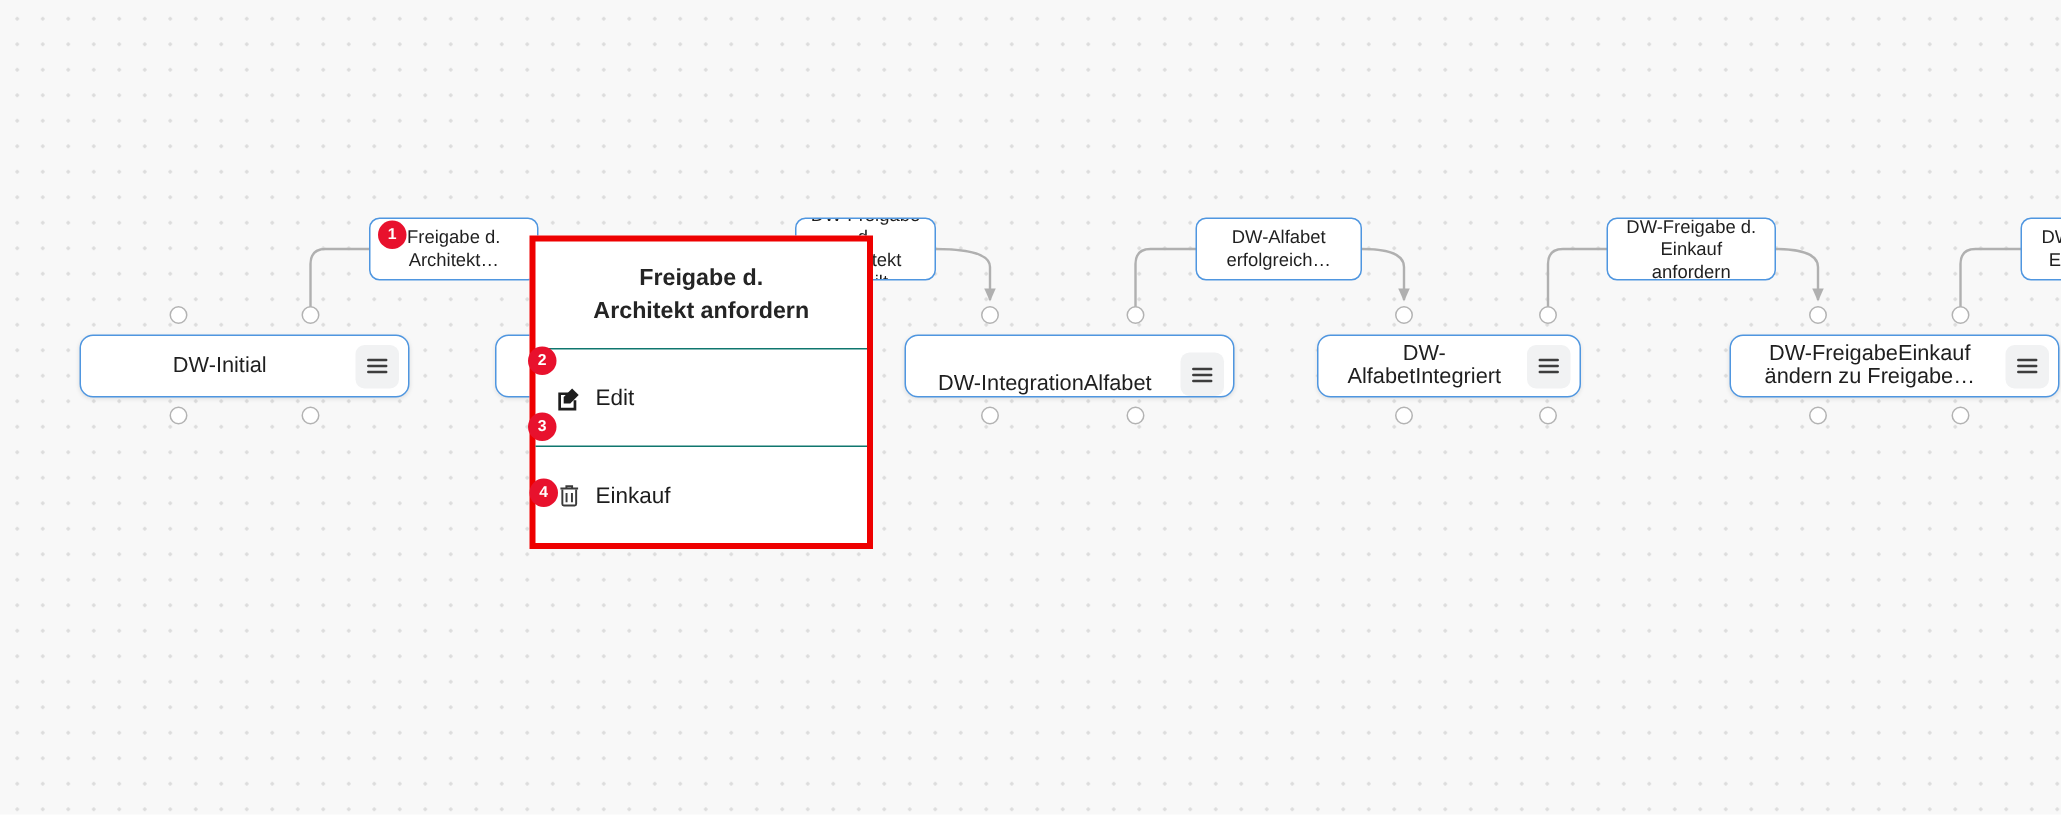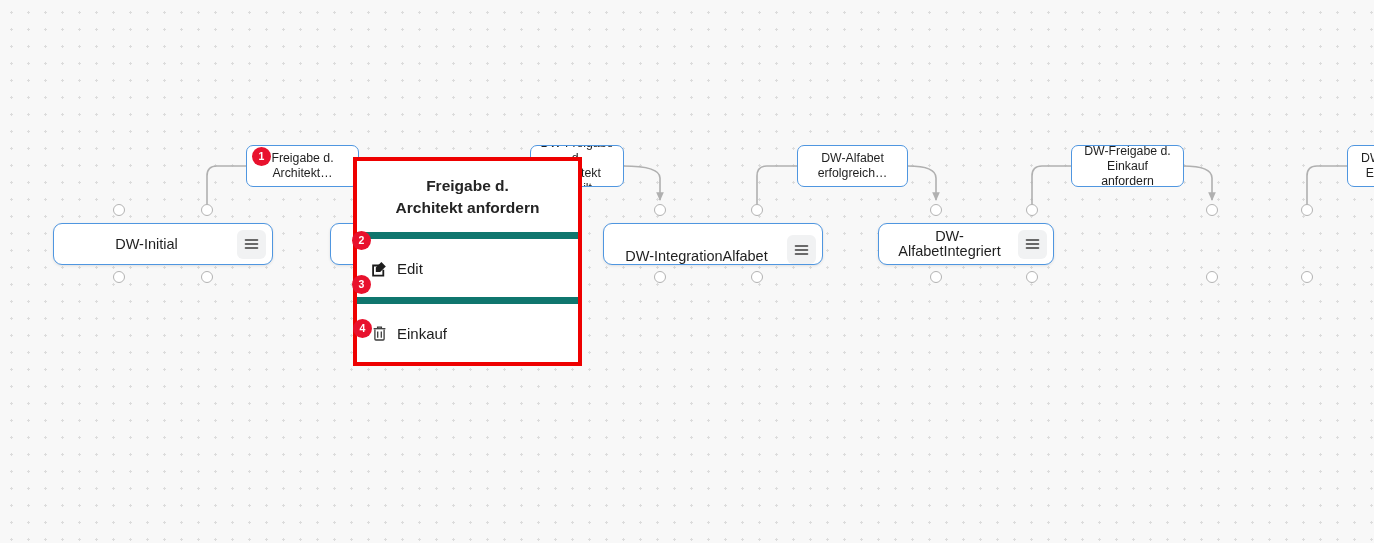--- a/index.html
+++ b/index.html
@@ -119,21 +119,21 @@
     color: #242424;
     line-height: 22px;
     white-space: pre-line;
   }
   .menu-item {
     flex: 1 1 0;
     display: flex;
     align-items: center;
     gap: 9px;
     padding: 0 14px;
-    border-top: 7px solid #0f766e;
+    border-top: 1px solid #0f766e;
     font-size: 15px;
     color: #1d1d1d;
   }
   .menu-item .mi-icon {
     flex: 0 0 auto;
     width: 17px; height: 17px;
     display: flex; align-items: center; justify-content: center;
   }
   .menu-item .mi-icon svg { display: block; }
 </style>
@@ -220,20 +220,33 @@
           <line x1="1.5" y1="10" x2="13.5" y2="10"></line>
         </g>
       </svg>
     </span>
   </div>
   <div class="handle" style="left:930px; top:204px;"></div>
   <div class="handle" style="left:1026px; top:204px;"></div>
   <div class="handle" style="left:930px; top:271px;"></div>
   <div class="handle" style="left:1026px; top:271px;"></div>
 
+  <div class="node" style="left:1153px; top:223px; width:220px;">
+    <span class="node-label">DW-FreigabeEinkauf
+ändern zu Freigabe…</span>
+    <span class="node-menu-btn">
+      <svg width="15" height="12" viewBox="0 0 15 12">
+        <g stroke="#3d3d3d" stroke-width="1.6" stroke-linecap="round">
+          <line x1="1.5" y1="2" x2="13.5" y2="2"></line>
+          <line x1="1.5" y1="6" x2="13.5" y2="6"></line>
+          <line x1="1.5" y1="10" x2="13.5" y2="10"></line>
+        </g>
+      </svg>
+    </span>
+  </div>
   <div class="handle" style="left:1206px; top:204px;"></div>
   <div class="handle" style="left:1301px; top:204px;"></div>
   <div class="handle" style="left:1206px; top:271px;"></div>
   <div class="handle" style="left:1301px; top:271px;"></div>
 
   <div class="edge-label" style="left:246px; top:145px; width:113px; height:42px;">Freigabe d.
 Architekt…</div>
 
   <div class="edge-label" style="left:530px; top:145px; width:94px; height:42px;">DW-Freigabe d.
 Architekt erteilt</div>

